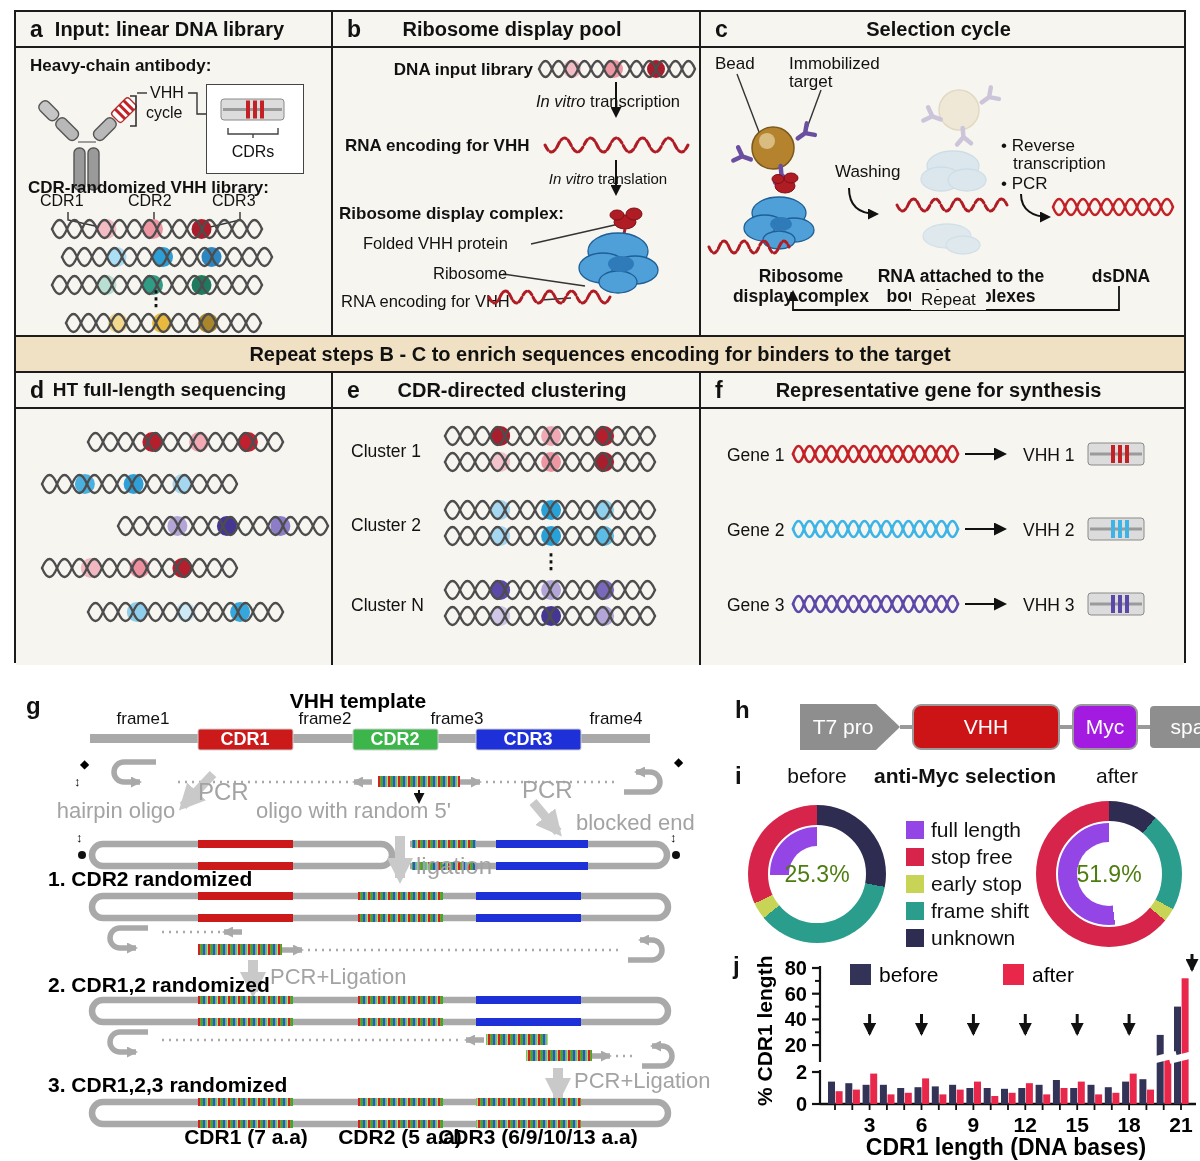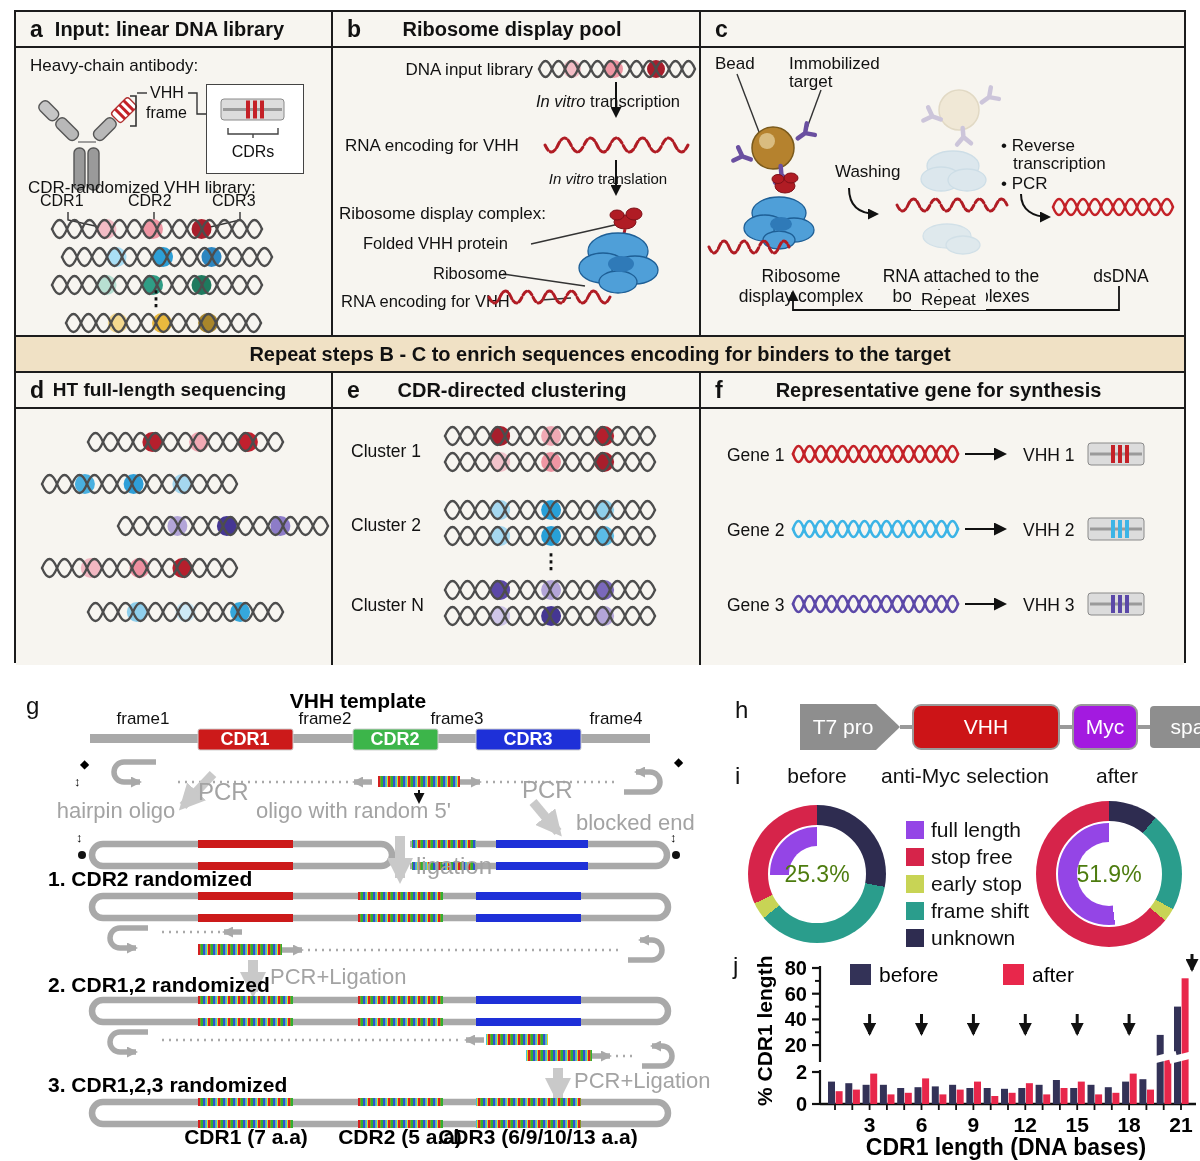--- a/index.html
+++ b/index.html
@@ -4,21 +4,21 @@
 <style>
   :root{
     --panel-bg:#f7f5f0; --banner-bg:#f0e1c5; --ink:#1c1c1c;
     --gray-lbl:#a3a3a3; --bar-gray:#a9a9a9; --arrow-gray:#c9c9c9;
   }
   *{box-sizing:border-box}
   body{margin:0;width:1200px;height:1161px;position:relative;background:#ffffff;
        font-family:"Liberation Sans",sans-serif;color:#111;overflow:hidden}
   .abs{position:absolute}
   .lbl{position:absolute;font-size:17px;white-space:nowrap;line-height:1.15}
-  .b{font-weight:normal}
+  .b{font-weight:bold}
   .ctr{text-align:center}
   .rt{text-align:right}
   #fig-top{position:absolute;left:14px;top:10px;width:1172px;height:653px;
            border:2px solid var(--ink);background:var(--panel-bg)}
   .panel{position:absolute;background:var(--panel-bg)}
   .panel header{position:absolute;left:0;right:0;top:0;height:36px;border-bottom:2px solid var(--ink)}
   .letter{position:absolute;left:14px;top:4px;font-weight:bold;font-size:23px}
   .ptitle{position:absolute;left:0;right:8px;top:6px;text-align:center;font-weight:bold;font-size:20px}
   .pbody{position:absolute;left:0;right:0;top:36px;bottom:0}
   #banner{position:absolute;left:0;width:1168px;top:323px;height:38px;background:var(--banner-bg);
@@ -93,21 +93,21 @@
       <svg class="abs" style="left:0;top:0" width="315" height="287">
         <g fill="none" stroke="#333" stroke-width="1.4">
           <line x1="121" y1="45" x2="131" y2="45"></line>
           <polyline points="172,45 181,45 181,66 190,66"></polyline>
           <polyline points="52,164 52,172 88,180"></polyline>
           <polyline points="138,164 138,180"></polyline>
           <polyline points="224,164 224,172 190,180"></polyline>
         </g>
       </svg>
       <div class="lbl" style="left:134px;top:36px;font-size:16px">VHH</div>
-      <div class="lbl" style="left:130px;top:56px;font-size:16px">frame</div>
+      <div class="lbl" style="left:130px;top:56px;font-size:16px">cycle</div>
       <div class="cdr-box" style="left:190px;top:36px;width:98px;height:90px">
         <svg class="abs" style="left:13px;top:12px" width="66" height="26">
           <rect x="1" y="2" width="63" height="21" rx="3" fill="#dcdcdc" stroke="#8a8a8a"></rect>
           <line x1="3" y1="12.5" x2="62" y2="12.5" stroke="#9a9a9a" stroke-width="3"></line>
           <rect x="26" y="3.5" width="4" height="18" fill="#c42127"></rect>
           <rect x="33" y="3.5" width="4" height="18" fill="#c42127"></rect>
           <rect x="40" y="3.5" width="4" height="18" fill="#c42127"></rect>
         </svg>
         <svg class="abs" style="left:13px;top:42px" width="66" height="12">
           <path d="M 8,1 v 6 h 50 v -6 M 33,7 v 4" fill="none" stroke="#444" stroke-width="1.4"></path>
@@ -232,20 +232,21 @@
               <path d="M0,13 Q 5.5,25.0 11.0,13 Q 16.5,1.0 22.0,13 Q 27.5,25.0 33.0,13 Q 38.5,1.0 44.0,13 Q 49.5,25.0 55.0,13 Q 60.5,1.0 66.0,13 Q 71.5,25.0 77.0,13 Q 82.5,1.0 88.0,13 Q 93.5,25.0 99.0,13 Q 104.5,1.0 110.0,13 Q 115.5,25.0 121.0,13" stroke-dasharray="5 2.5"></path>
             </g>
           </svg>
         </div>
     </div>
   </section>
 
   <section class="panel" id="pc" style="left:685px;top:0;width:483px;height:323px">
     <header>
       <span class="letter">c</span>
+      <span class="ptitle">Selection cycle</span>
     </header>
     <div class="pbody">
       <svg class="abs" style="left:0;top:0" width="483" height="287">
         <g stroke="#333" stroke-width="1.4" fill="none">
           <line x1="36" y1="26" x2="58" y2="84"></line>
           <line x1="120" y1="42" x2="106" y2="80"></line>
         </g>
         <g>
           <circle cx="72" cy="100" r="21" fill="#b5822e" stroke="#7a5a1c" stroke-width="1.5"></circle>
           <circle cx="66" cy="93" r="8" fill="#d9bc80"></circle>

